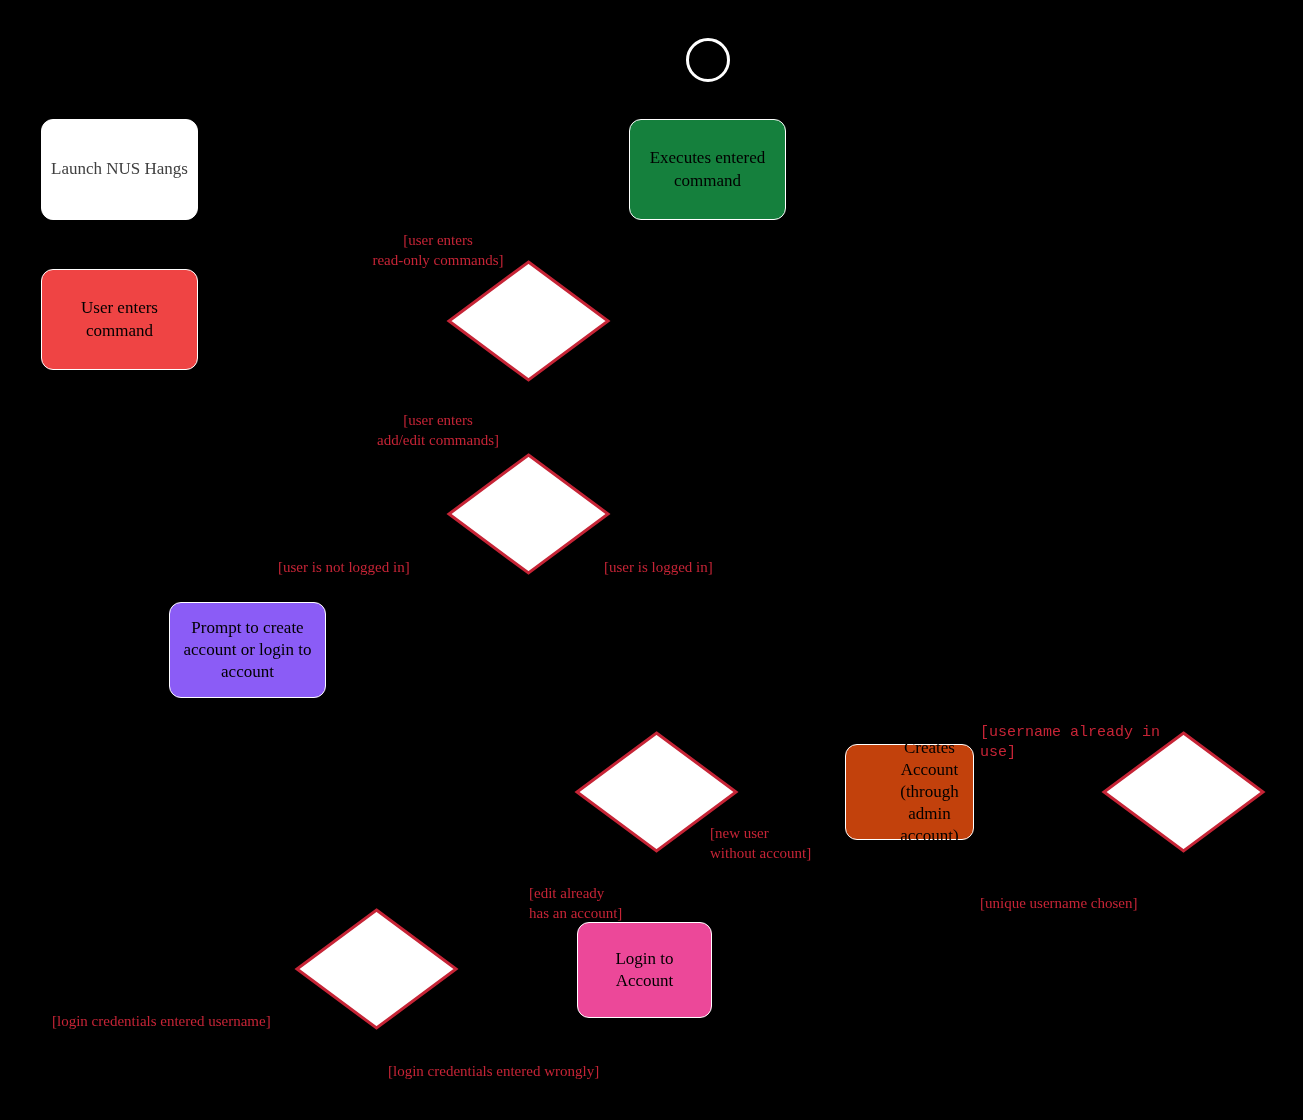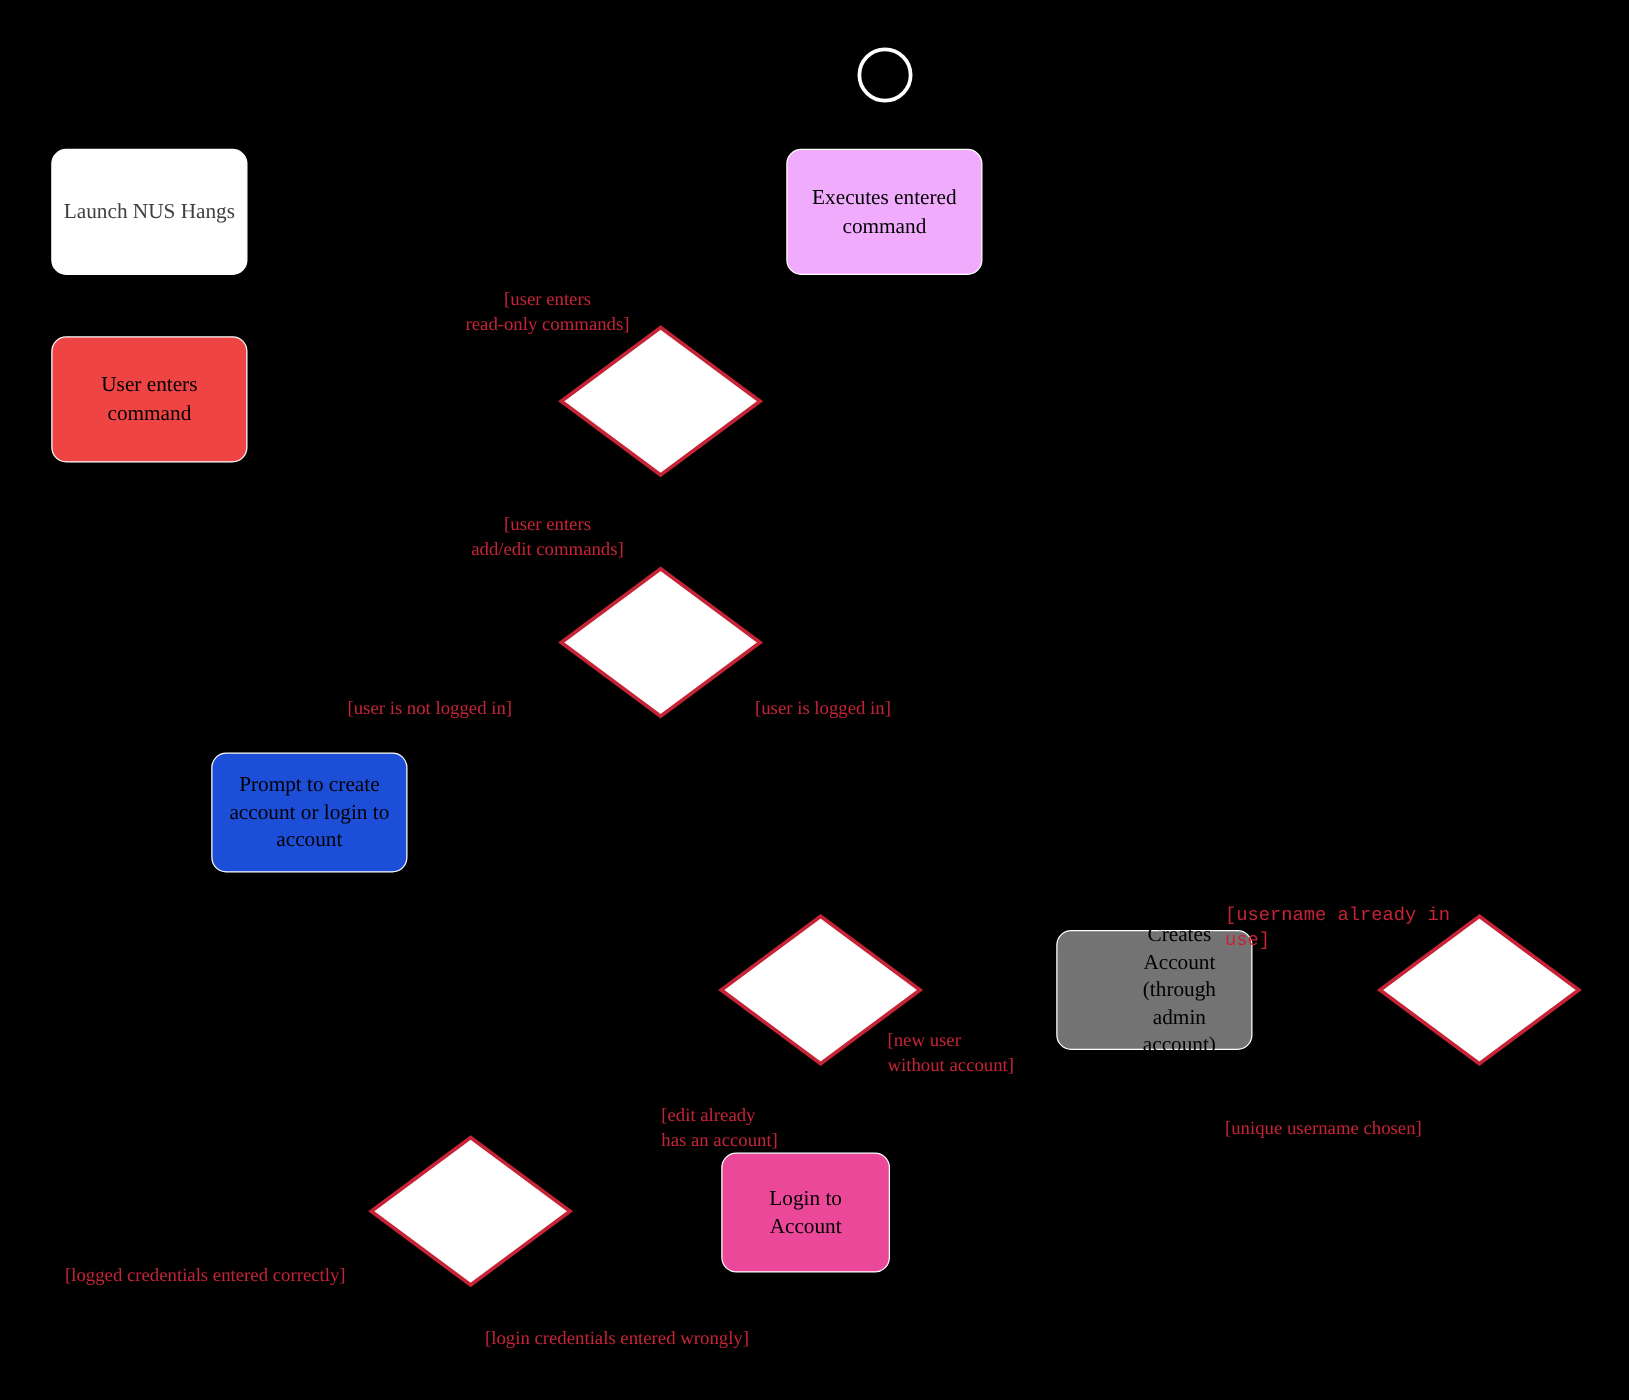--- a/index.html
+++ b/index.html
@@ -71,26 +71,26 @@
 <body>
 
 <div id="canvas">
 
   <div class="start-node" style="left: 686px; top: 38px; width: 44px; height: 44px; border-color: rgb(255, 255, 255);"></div>
 
   <div id="activities-layer">
       <div class="activity" style="left: 41px; top: 119px; width: 157px; height: 101px; background: rgb(255, 255, 255); color: #404040;"><span>Launch NUS Hangs</span></div>
       <div class="activity" style="left: 41px; top: 269px; width: 157px; height: 101px; background: #ef4444; color: rgb(0, 0, 0);"><span>User enters
 command</span></div>
-      <div class="activity" style="left: 629px; top: 119px; width: 157px; height: 101px; background: #f0abfc; color: rgb(0, 0, 0);"><span>Executes entered
+      <div class="activity" style="left: 629px; top: 119px; width: 157px; height: 101px; background: #15803d; color: rgb(0, 0, 0);"><span>Executes entered
 command</span></div>
-      <div class="activity" style="left: 169px; top: 602px; width: 157px; height: 96px; background: #1d4ed8; color: rgb(0, 0, 0);"><span>Prompt to create
+      <div class="activity" style="left: 169px; top: 602px; width: 157px; height: 96px; background: #8b5cf6; color: rgb(0, 0, 0);"><span>Prompt to create
 account or login to
 account</span></div>
-      <div class="activity" style="left: 845px; top: 744px; width: 157px; height: 96px; background: #737373; color: rgb(0, 0, 0); padding-left: 48px;"><span>Creates Account
+      <div class="activity" style="left: 845px; top: 744px; width: 129px; height: 96px; background: #c2410c; color: rgb(0, 0, 0); padding-left: 48px;"><span>Creates Account
 (through admin
 account)</span></div>
       <div class="activity" style="left: 577px; top: 922px; width: 135px; height: 96px; background: #ec4899; color: rgb(0, 0, 0);"><span>Login to Account</span></div>
     </div>
 
   <div id="decisions-layer">
       <div class="decision" style="left: 447px; top: 260px; width: 163px; height: 122px;">
         <svg viewBox="0 0 163 122" preserveAspectRatio="none">
           <polygon points="81.5,2 161,61 81.5,120 2,61" fill="#ffffff" stroke="#c62436" stroke-width="3"></polygon>
         </svg>
@@ -123,17 +123,17 @@
       <div class="guard center" style="left: 362px; top: 387px; width: 152px; color: rgb(198, 36, 54);">[user enters
 add/edit commands]</div>
       <div class="guard left" style="left: 278px; top: 534px; width: 170px; color: rgb(198, 36, 54);">[user is not logged in]</div>
       <div class="guard left" style="left: 604px; top: 534px; width: 140px; color: rgb(198, 36, 54);">[user is logged in]</div>
       <div class="guard left" style="left: 710px; top: 800px; width: 130px; color: rgb(198, 36, 54);">[new user
 without account]</div>
       <div class="guard left" style="left: 529px; top: 860px; width: 125px; color: rgb(198, 36, 54);">[edit already
 has an account]</div>
       <div class="guard left" style="left: 980px; top: 700px; width: 200px; color: rgb(198, 36, 54); font-family: Liberation Mono, monospace;">[username already in use]</div>
       <div class="guard left" style="left: 980px; top: 870px; width: 200px; color: rgb(198, 36, 54);">[unique username chosen]</div>
-      <div class="guard left" style="left: 52px; top: 988px; width: 265px; color: rgb(198, 36, 54);">[logged credentials entered correctly]</div>
+      <div class="guard left" style="left: 52px; top: 988px; width: 265px; color: rgb(198, 36, 54);">[login credentials entered username]</div>
       <div class="guard left" style="left: 388px; top: 1038px; width: 265px; color: rgb(198, 36, 54);">[login credentials entered wrongly]</div>
     </div>
 
 </div>
 
 </body></html>

